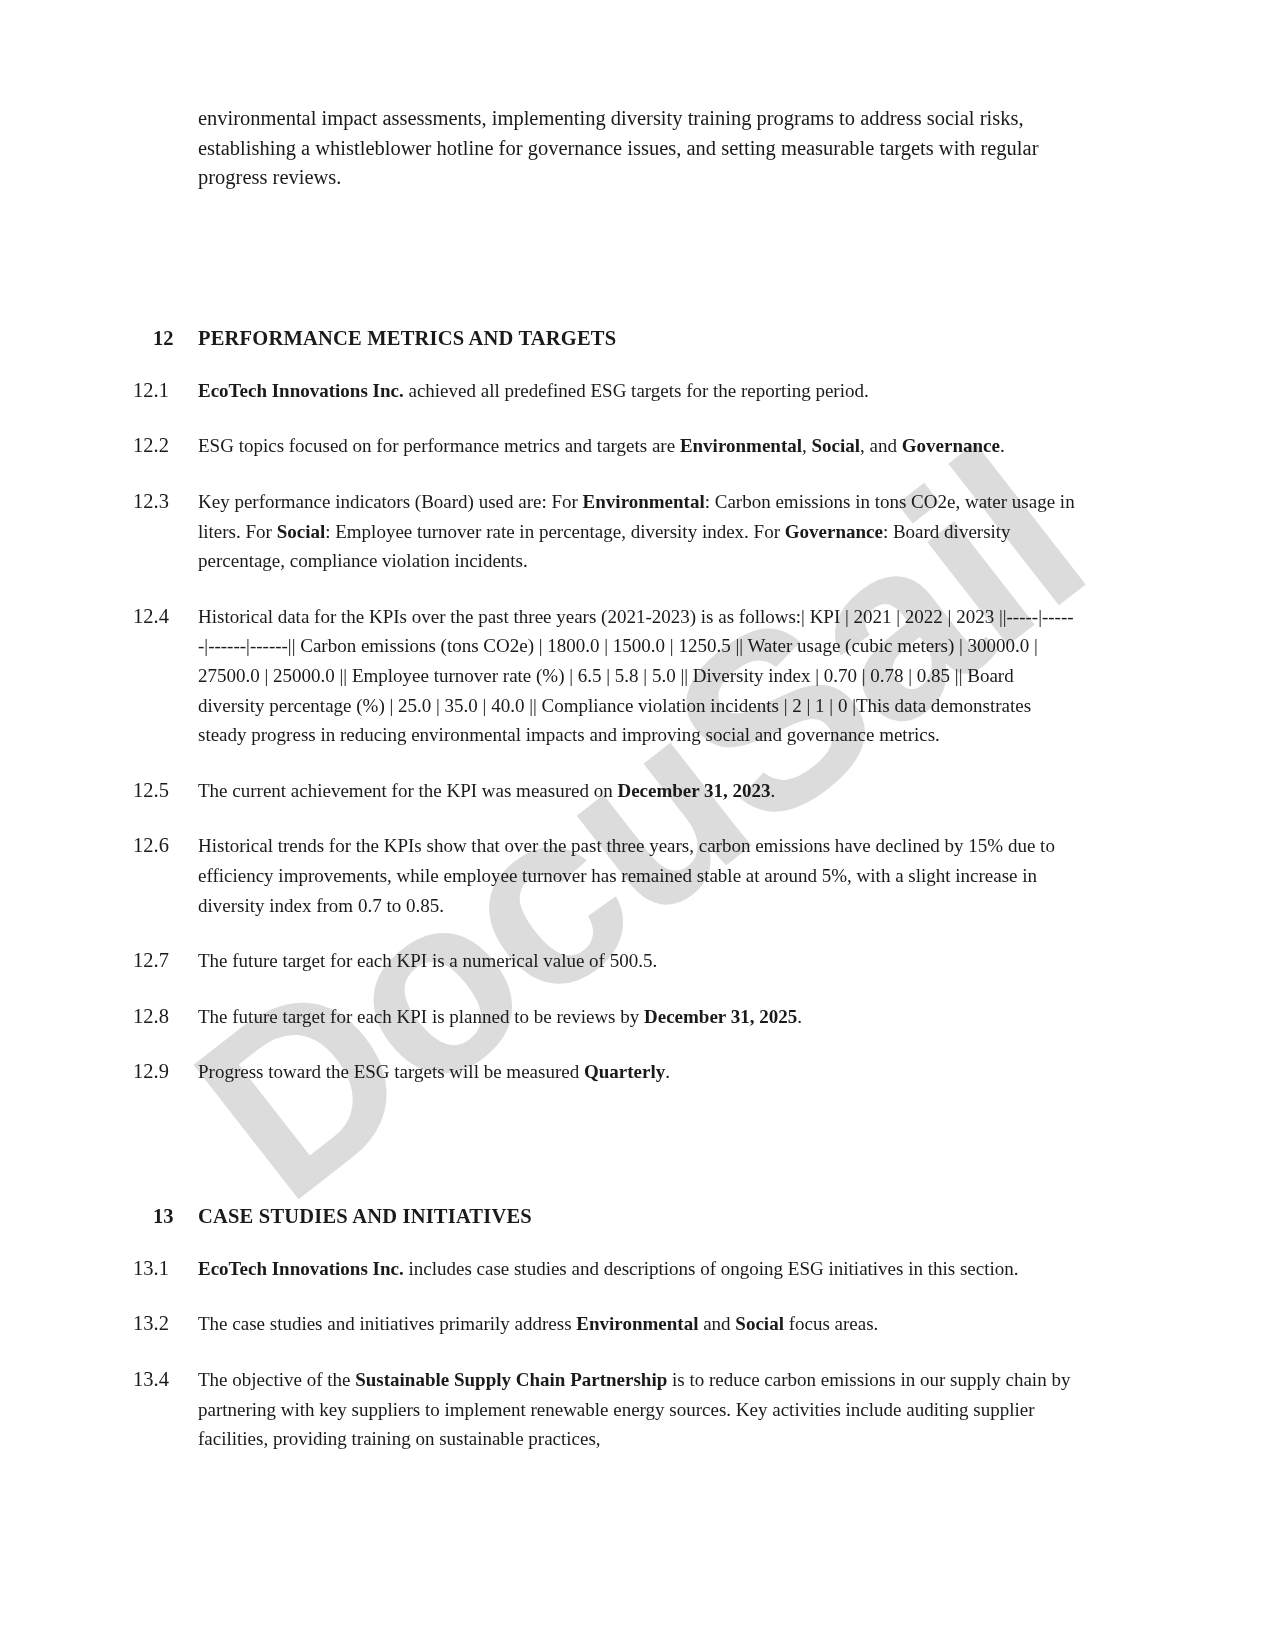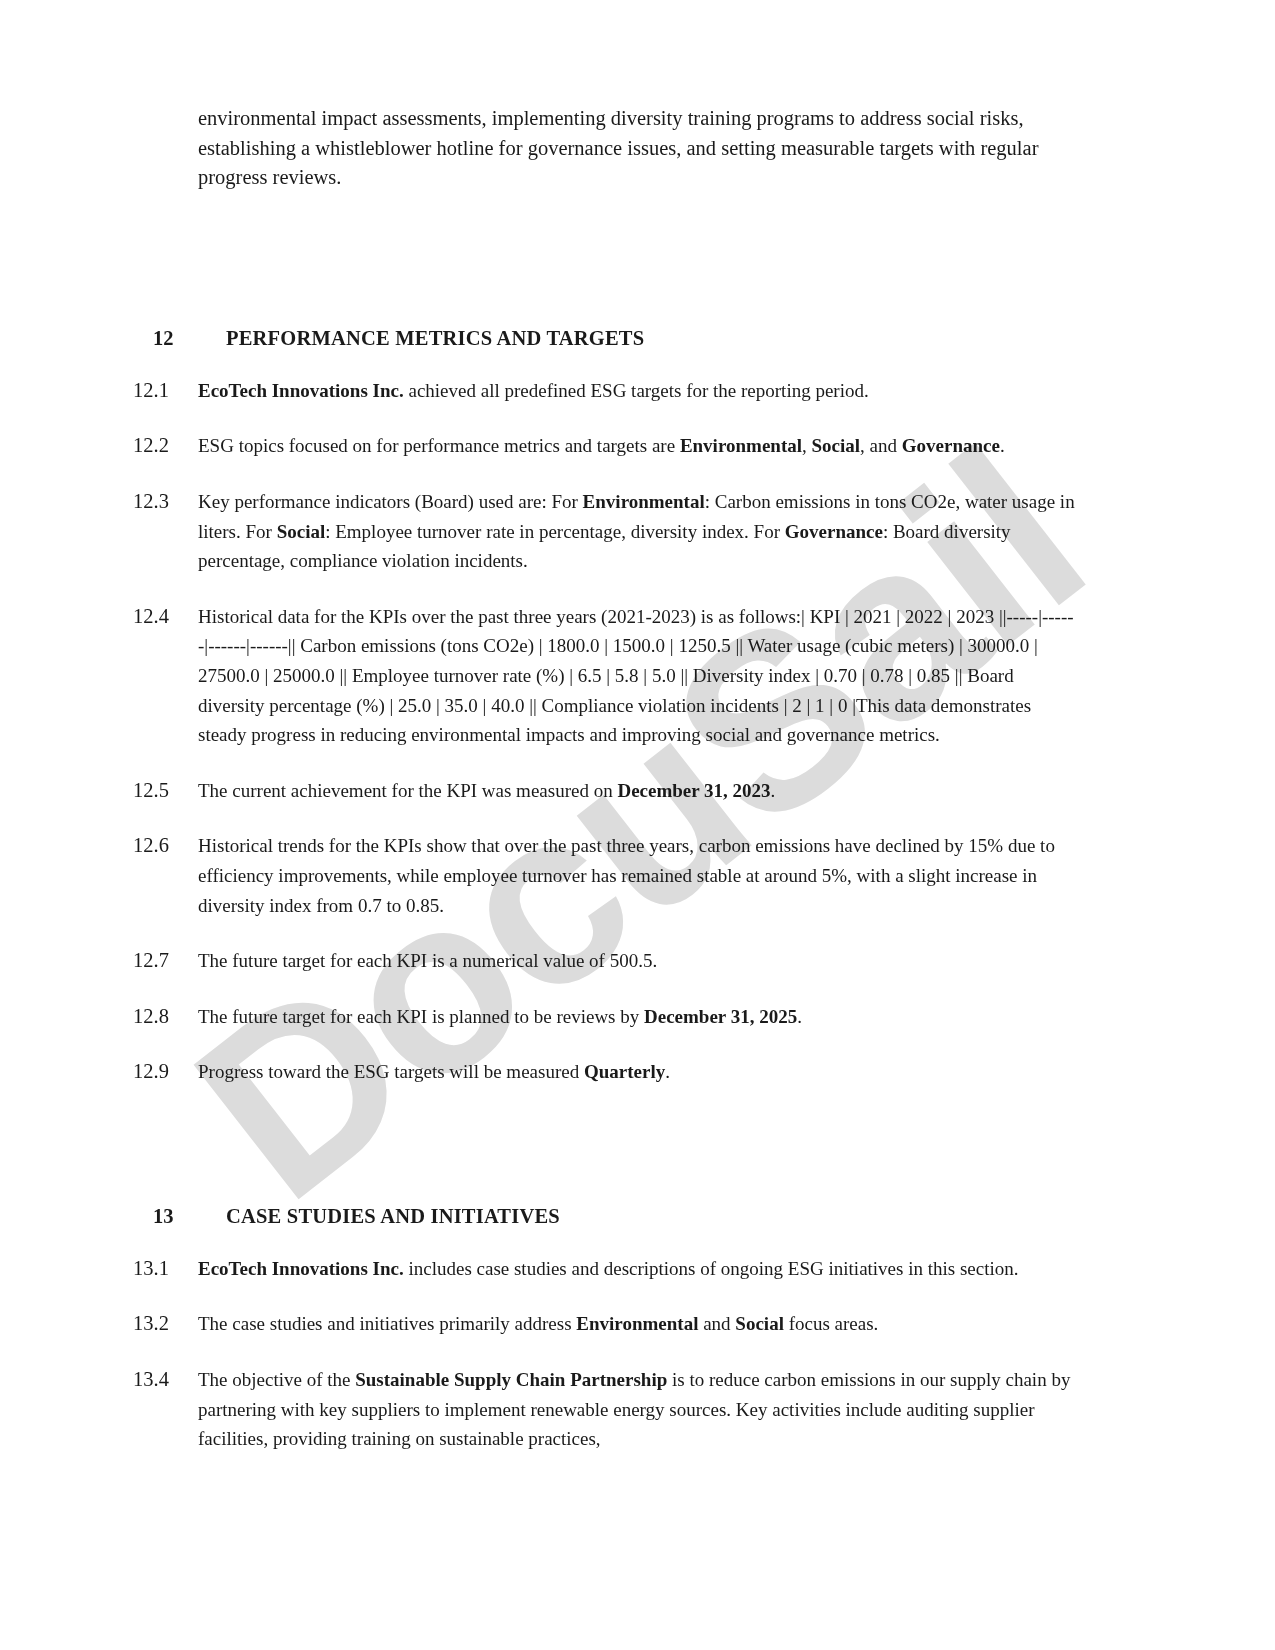--- a/index.html
+++ b/index.html
@@ -52,21 +52,20 @@
     line-height: 29.6px;
     text-align: left;
   }
 
   
   .sec-heading {
     display: flex;
     margin-top: 78px;
     margin-bottom: 0;
     align-items: flex-end;
-    gap: 28px;
   }
   .sec-heading .num {
     width: 65px;
     flex: 0 0 65px;
     font-weight: 700;
     font-size: 20.5px;
     padding-left: 20px;
     box-sizing: border-box;
   }
   .sec-heading .title {

